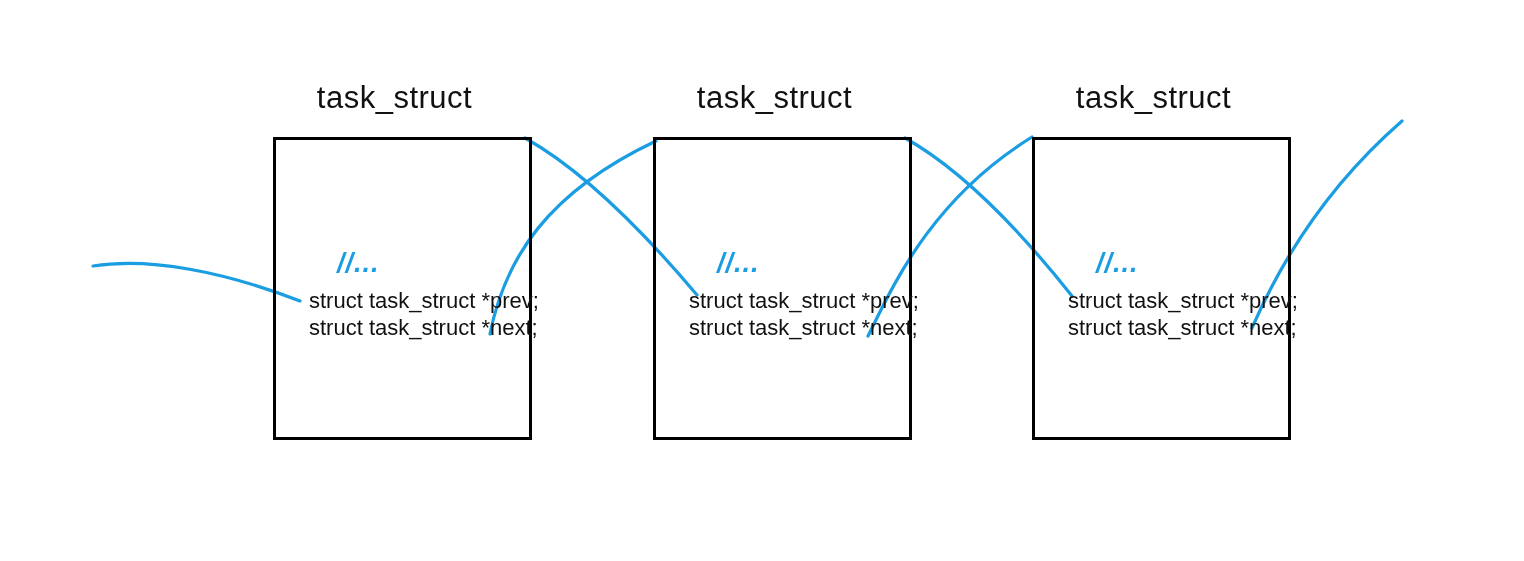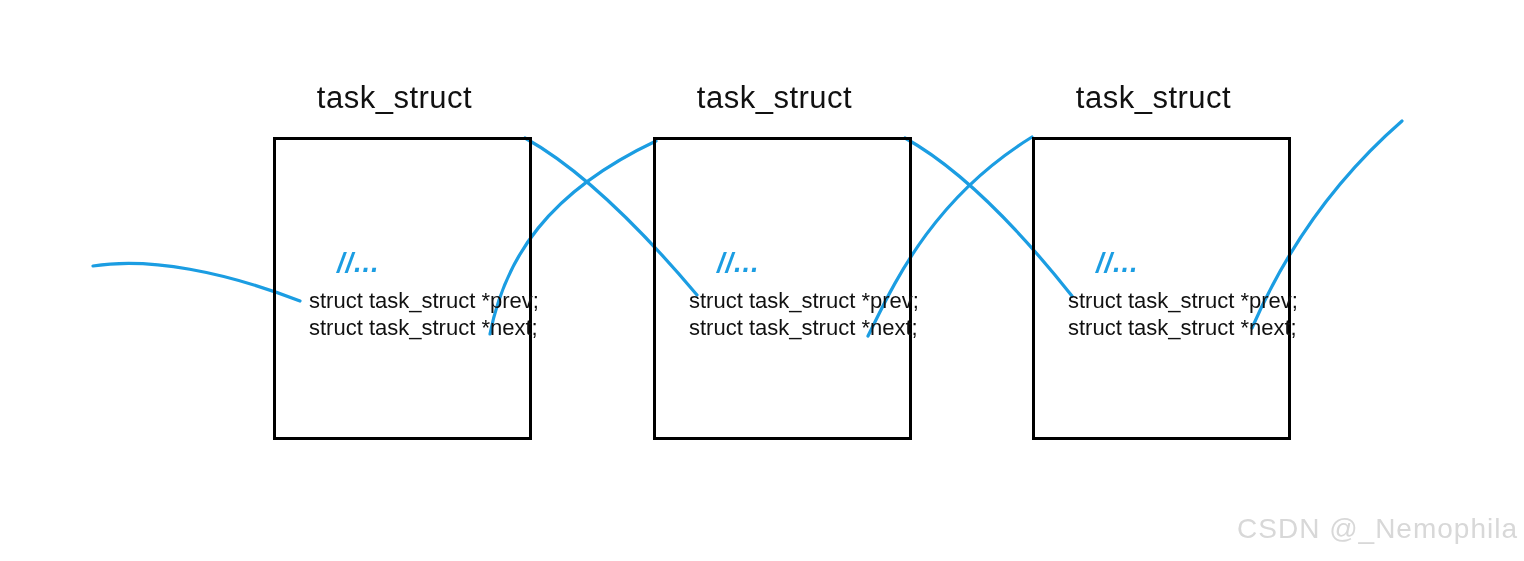--- a/index.html
+++ b/index.html
@@ -117,15 +117,14 @@
   </div>
 
   <div class="node node-3">
     <div class="node-body">
       <div class="comment">//...</div>
       <div class="code-line">struct task_struct *prev;</div>
       <div class="code-line">struct task_struct *next;</div>
     </div>
   </div>
 
-  <div class="watermark">CSDN @_Nemophila</div>
 
 </div>
 
 </body></html>

